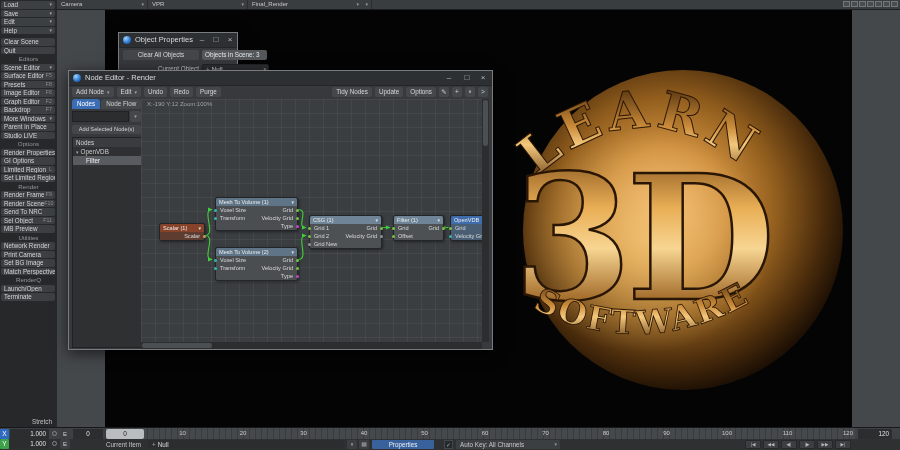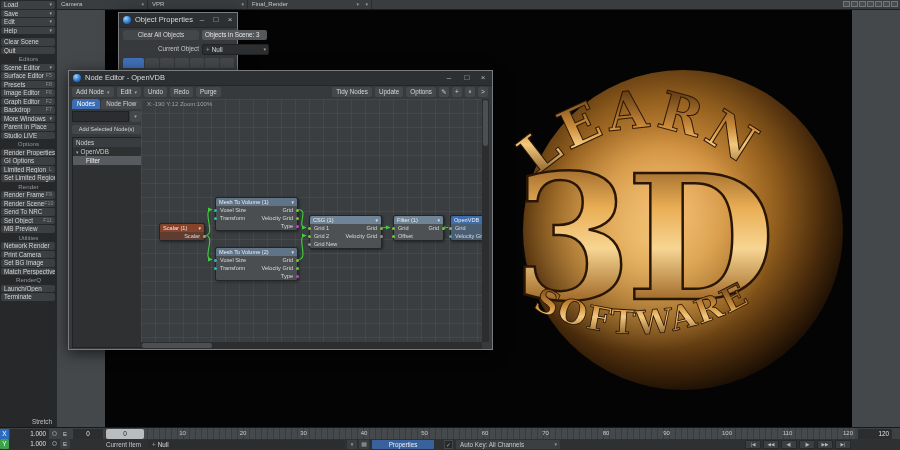--- a/index.html
+++ b/index.html
@@ -24,21 +24,21 @@
   
   #viewport{position:absolute;left:57px;top:9px;width:843px;height:418px;background:#45484b;z-index:1}
   #render{position:absolute;left:48px;top:0;width:747px;height:418px;background:#050404;overflow:hidden}
   
   .win{position:absolute;background:#37393c;border:1px solid #797c7f;box-shadow:0 3px 14px rgba(0,0,0,.65);box-sizing:border-box}
   .win-title{position:relative;background:#2d3033;color:#d8d9da;font-size:7.5px;height:14px;line-height:14px;padding-left:16px;border-bottom:1px solid #232527}
   .win-ball{position:absolute;left:4px;top:3px;width:8px;height:8px;border-radius:50%;
             background:radial-gradient(circle at 35% 30%,#9fd4ff,#2f7ad1 55%,#123e78)}
   .win-ctl{position:absolute;top:0;height:14px;line-height:13px;width:14px;text-align:center;color:#b9babc;font-size:8px}
   
-  #op-window{left:118px;top:12px;width:120px;height:62px;z-index:20}
+  #op-window{left:118px;top:32px;width:120px;height:62px;z-index:20}
   .op-btn{position:absolute;background:#44474a;border-radius:2px;font-size:6.3px;line-height:10px;height:10px;text-align:center;color:#d8d9da}
   .op-field{position:absolute;background:#55585b;border-radius:2px;font-size:6.3px;line-height:10px;height:10px;padding-left:3px;color:#e4e5e6}
   .op-label{position:absolute;font-size:6.3px;color:#c8c9cb;text-align:right}
   .op-drop{position:absolute;background:#2c2e30;border:1px solid #202224;border-radius:2px;font-size:6.3px;line-height:9px;height:9px;color:#dcddde;padding-left:3px}
   .op-drop .chev{position:absolute;right:2px;top:0;font-size:5px;color:#9a9c9e}
   #op-tabs{position:absolute;left:4px;top:45px;display:flex;gap:1px}
   .op-tab{height:10px;background:#45484b;border-radius:2px 2px 0 0}
   .op-tab.active{background:#3f70b8}
   
   #ne-window{left:68px;top:70px;width:425px;height:280px;z-index:30}
@@ -309,21 +309,21 @@
       <div class="op-tab" style="width: 14px;"></div>
       <div class="op-tab" style="width: 14px;"></div>
       <div class="op-tab" style="width: 14px;"></div>
       <div class="op-tab" style="width: 14px;"></div>
     </div>
 </div>
 
 <div id="ne-window" class="win">
   <div class="win-title">
     <span class="win-ball"></span>
-    <span>Node Editor - OpenVDB</span>
+    <span>Node Editor - Render</span>
     <span class="win-ctl" style="right:36px">–</span>
     <span class="win-ctl" style="right:18px">□</span>
     <span class="win-ctl" style="right:2px">×</span>
   </div>
   <div id="ne-toolbar">
     <div id="ne-toolbar-left">
         <div class="ne-btn"><span>Add Node</span><span class="chev">▾</span></div>
         <div class="ne-btn"><span>Edit</span><span class="chev">▾</span></div>
         <div class="ne-btn"><span>Undo</span></div>
         <div class="ne-btn"><span>Redo</span></div>

